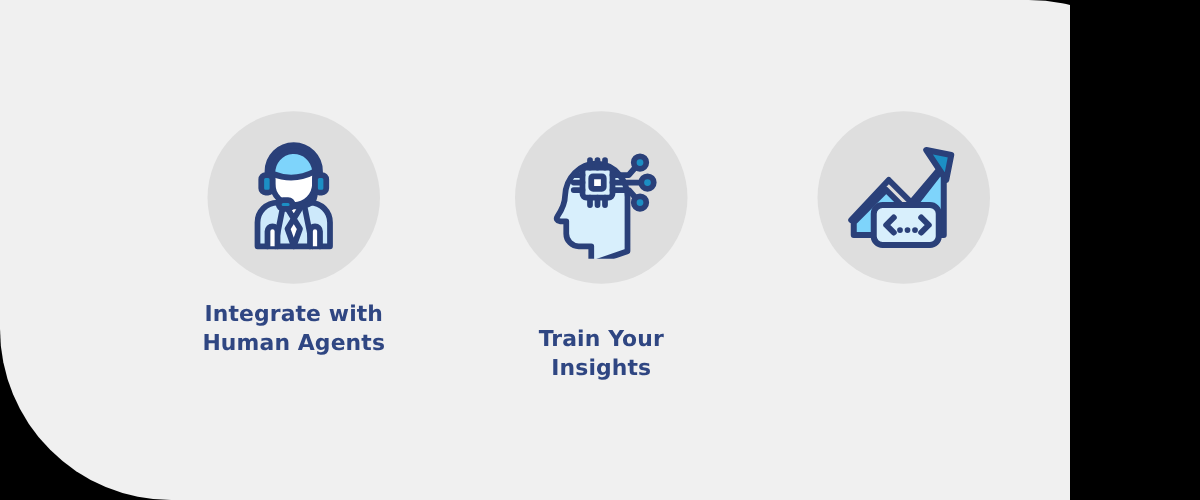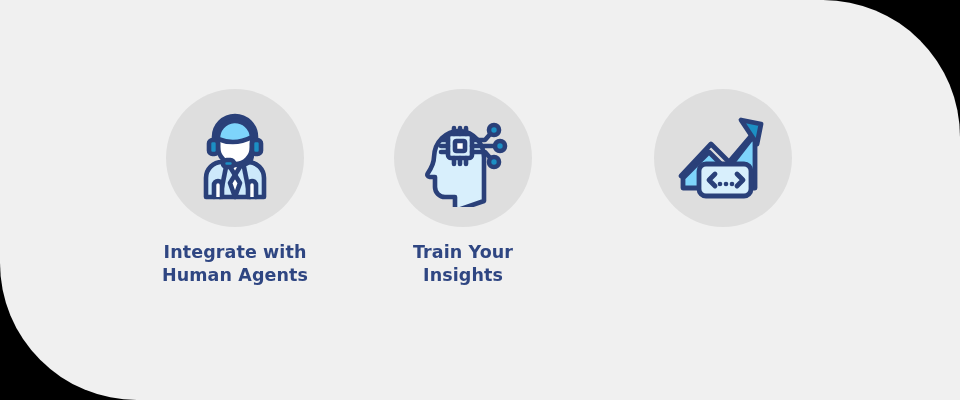--- a/index.html
+++ b/index.html
@@ -2,21 +2,21 @@
 <html><head>
 <meta charset="utf-8">
 <style>
   html, body {
     margin: 0;
     padding: 0;
     background: #000000;
   }
   #stage {
     position: relative;
-    width: 960px;
+    width: 856px;
     height: 400px;
     overflow: hidden;
     font-family: "DejaVu Sans", sans-serif;
   }
   
   #panel {
     position: absolute;
     left: 0; top: 0;
     width: 960px;
     height: 400px;
@@ -34,21 +34,21 @@
   }
   .feature {
     position: absolute;
     top: 89px;
     width: 230px;
     display: flex;
     flex-direction: column;
     align-items: center;
   }
   .feature-1 { left: 120px; }
-  .feature-2 { left: 348px; }
+  .feature-2 { left: 366px; gap: 20px; }
   .feature-3 { left: 608px; }
 
   .icon-circle {
     width: 138px;
     height: 138px;
     border-radius: 50%;
     background: #dedede;
     display: flex;
     align-items: center;
     justify-content: center;

